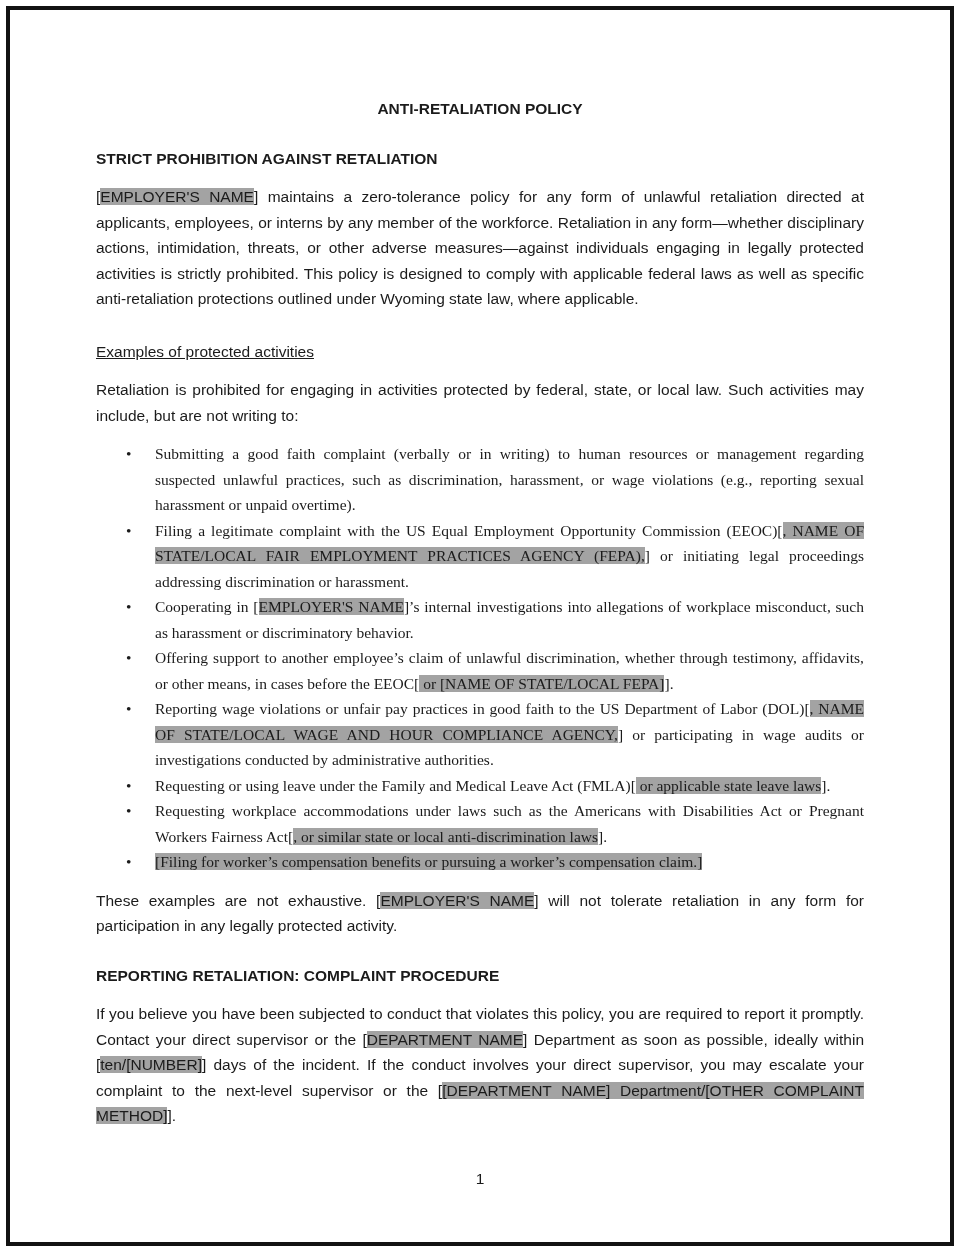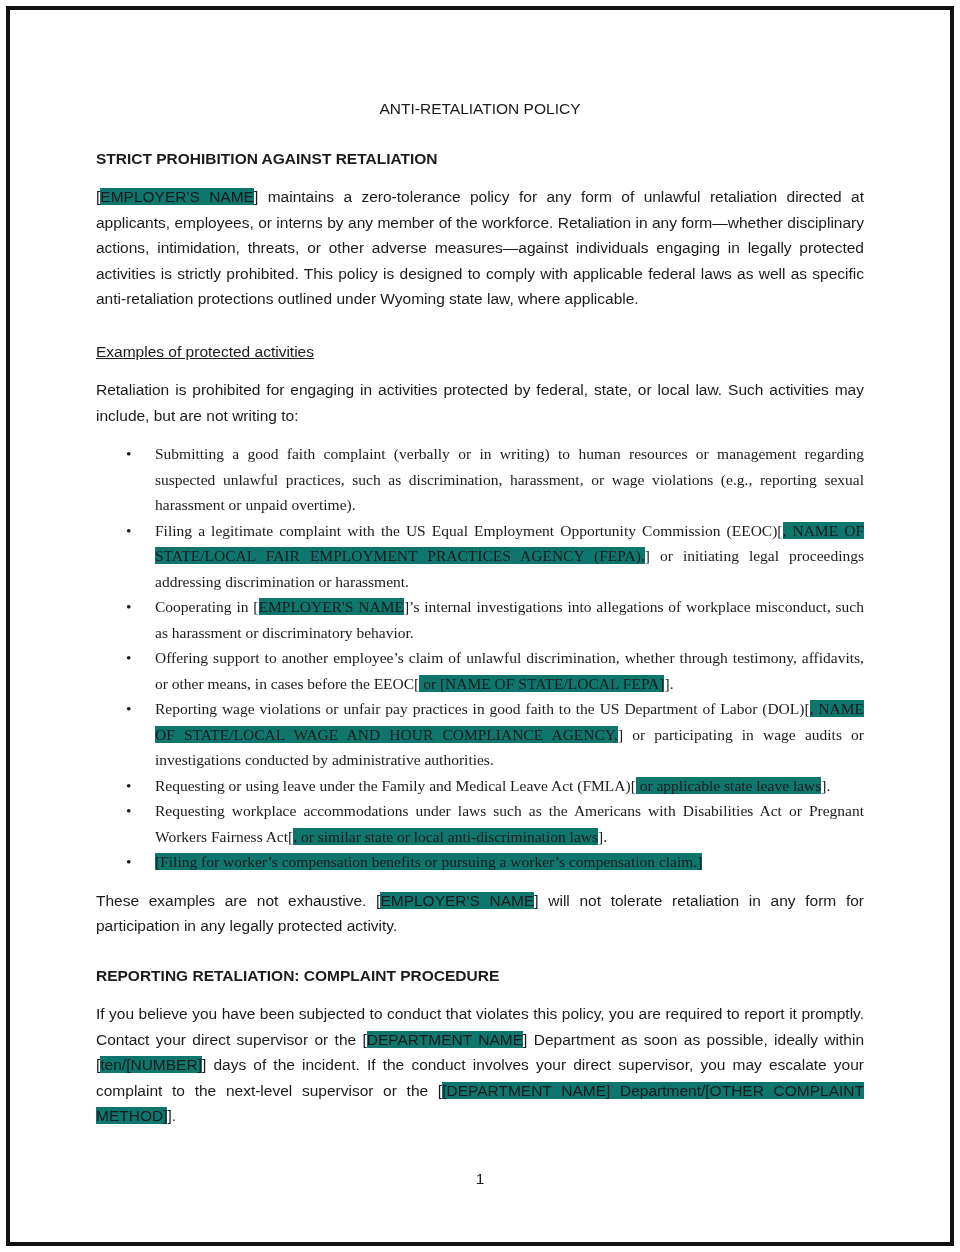--- a/index.html
+++ b/index.html
@@ -26,21 +26,21 @@
   .doc-content {
     position: absolute;
     top: 96px;
     left: 96px;
     width: 768px;
     font-size: 15.5px;
     line-height: 25.5px;
   }
   .doc-title {
     text-align: center;
-    font-weight: 400;
+    font-weight: 700;
     margin-bottom: 12px;
   }
   .doc-heading {
     font-weight: 700;
     margin-bottom: 13px;
     margin-top: 24px;
   }
   .doc-subheading {
     margin-bottom: 13px;
     margin-top: 27px;
@@ -60,21 +60,21 @@
     text-align: justify;
     font-family: Liberation Serif, serif;
   }
   ul.doc-bullets li::before {
     content: "\2022";
     position: absolute;
     left: 30px;
     top: 0;
   }
   .hl {
-    background: #0f766e;
+    background: #a3a3a3;
   }
   .u {
     text-decoration: underline;
   }
   .page-footer {
     position: absolute;
     top: 1166px;
     left: 0;
     width: 960px;
     text-align: center;

